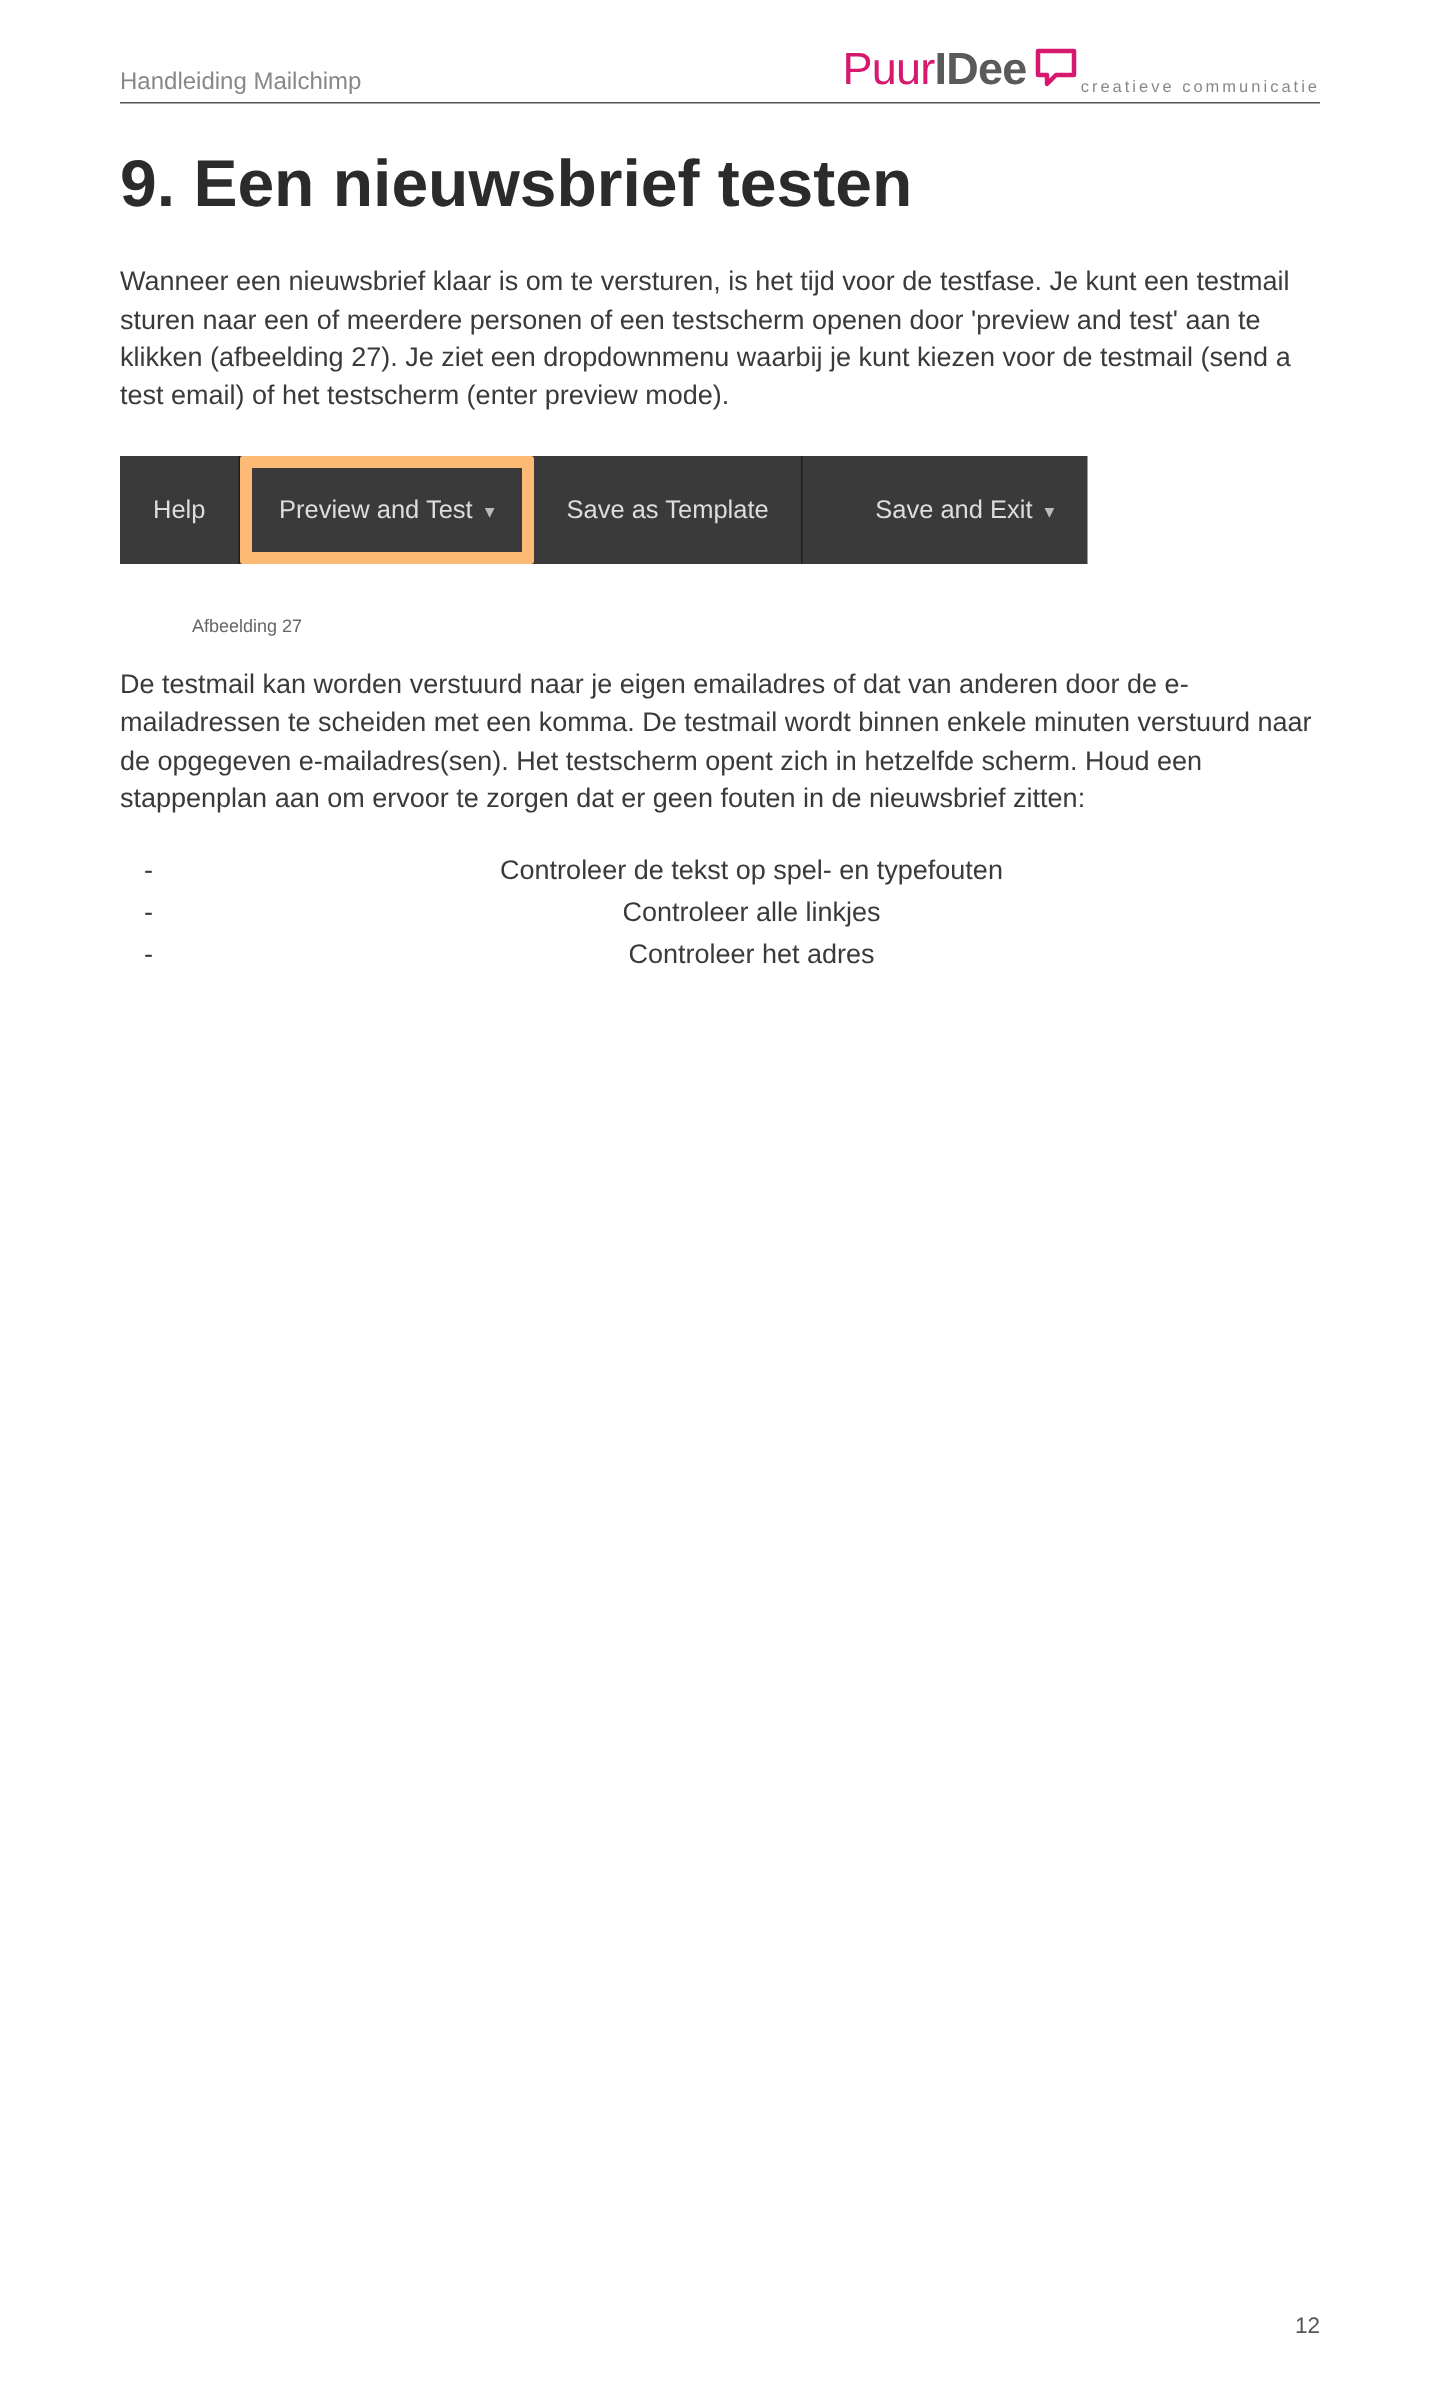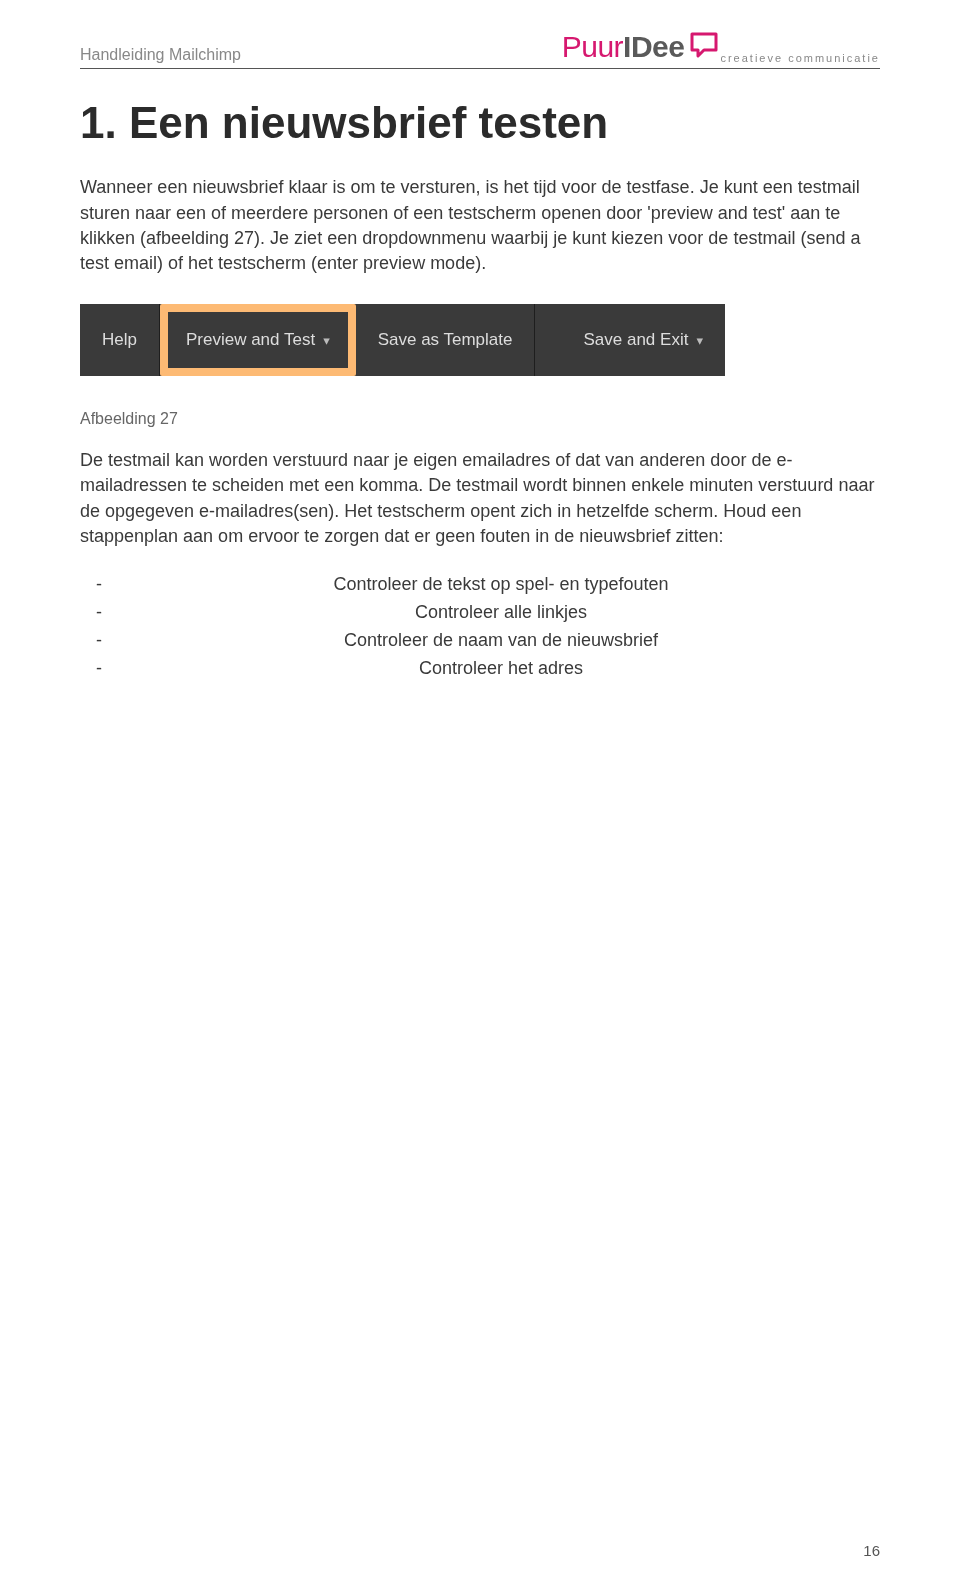--- a/index.html
+++ b/index.html
@@ -86,23 +86,24 @@
   .toolbar-item.highlight {
     border: 8px solid #fdba74;
     border-radius: 2px;
     padding: 0 18px;
   }
   .chev {
     font-size: 13px;
     color: #bbb;
   }
   .caption {
-    font-size: 16px;
+    font-size: 12px;
     color: #666;
     margin-bottom: 20px;
+    margin-left: 48px;
   }
   ul.check-list {
     list-style: none;
     padding-left: 42px;
     margin: 4px 0 24px 0;
   }
   ul.check-list li {
     font-size: 18px;
     color: #3a3a3a;
     line-height: 1.55;
@@ -136,21 +137,21 @@
         <span class="logo-icon">
           <svg width="30" height="26" viewBox="0 0 30 26">
             <path d="M2 2 H26 V18 H14 L8 24 V18 H2 Z" fill="none" stroke="#d6186f" stroke-width="3" stroke-linejoin="round"></path>
           </svg>
         </span>
       </div>
       <div class="logo-sub">creatieve communicatie</div>
     </div>
   </div>
 
-  <h1 class="main-heading">1. Een nieuwsbrief testen</h1>
+  <h1 class="main-heading">9. Een nieuwsbrief testen</h1>
 
   <p class="body-text">Wanneer een nieuwsbrief klaar is om te versturen, is het tijd voor de testfase. Je kunt een testmail sturen naar een of meerdere personen of een testscherm openen door 'preview and test' aan te klikken (afbeelding 27). Je ziet een dropdownmenu waarbij je kunt kiezen voor de testmail (send a test email) of het testscherm (enter preview mode).</p>
 
   <div class="toolbar-shot">
     <div class="toolbar-item">
       <span>Help</span>
     </div>
     <div class="toolbar-item highlight">
       <span>Preview and Test</span>
       <span class="chev">▾</span>
@@ -164,19 +165,18 @@
     </div>
   </div>
 
   <div class="caption">Afbeelding 27</div>
 
   <p class="body-text">De testmail kan worden verstuurd naar je eigen emailadres of dat van anderen door de e-mailadressen te scheiden met een komma. De testmail wordt binnen enkele minuten verstuurd naar de opgegeven e-mailadres(sen). Het testscherm opent zich in hetzelfde scherm. Houd een stappenplan aan om ervoor te zorgen dat er geen fouten in de nieuwsbrief zitten:</p>
 
   <ul class="check-list">
     <li>Controleer de tekst op spel- en typefouten</li>
     <li>Controleer alle linkjes</li>
-    <li>Controleer de naam van de nieuwsbrief</li>
     <li>Controleer het adres</li>
   </ul>
 
 
-  <div class="page-number">16</div>
+  <div class="page-number">12</div>
 </div>
 
 </body></html>

